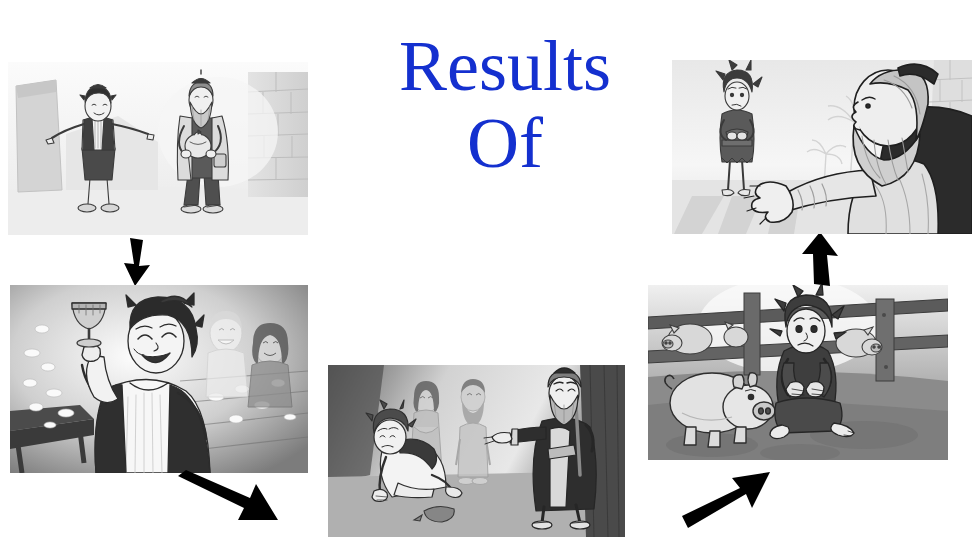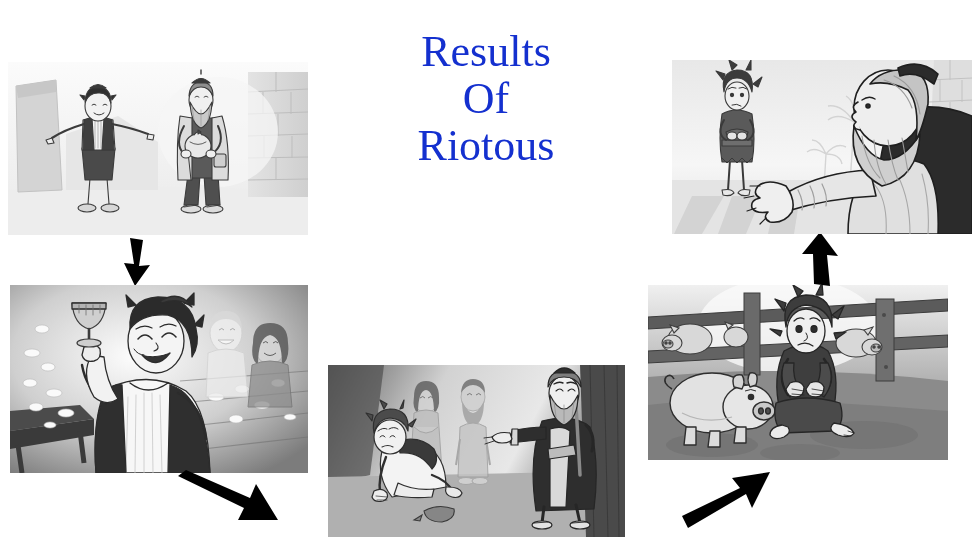--- a/index.html
+++ b/index.html
@@ -15,27 +15,27 @@
     position: relative;
     width: 980px;
     height: 550px;
     background: #ffffff;
     overflow: hidden;
   }
 
   
   .title-block {
     position: absolute;
-    left: 321px;
+    left: 340px;
     top: 28px;
     width: 330px;
     text-align: center;
     color: #1430cf;
     font-family: "Liberation Serif", "DejaVu Serif", serif;
-    font-size: 44px;
+    font-size: 72px;
     line-height: 1.07;
     font-weight: 400;
     letter-spacing: 0px;
     white-space: nowrap;
   }
   .title-line { display: block; }
 
   
   .panel {
     position: absolute;
@@ -52,21 +52,20 @@
   .arrow svg { display: block; width: 100%; height: 100%; }
 </style>
 </head>
 <body>
 
 <div id="stage" style="background: rgb(255, 255, 255);">
 
   <div class="title-block" style="color: rgb(20, 48, 207);">
     <span class="title-line">Results</span>
     <span class="title-line">Of</span>
-    <span class="title-line">Riotous</span>
   </div>
 
   <div class="panel" id="p1" title="Young son with arms outstretched asks his bearded father for his inheritance; the father holds a money bag outside a stone building." style="left: 8px; top: 62px; width: 300px; height: 173px;">
     <svg viewBox="0 0 300 173" preserveAspectRatio="none">
       <defs>
         <linearGradient id="g1sky" x1="0" y1="0" x2="0" y2="1">
           <stop offset="0%" stop-color="#fbfbfb"></stop>
             <stop offset="100%" stop-color="#e9e9e9"></stop>
         </linearGradient>
         <linearGradient id="g1wall" x1="0" y1="0" x2="1" y2="0">

